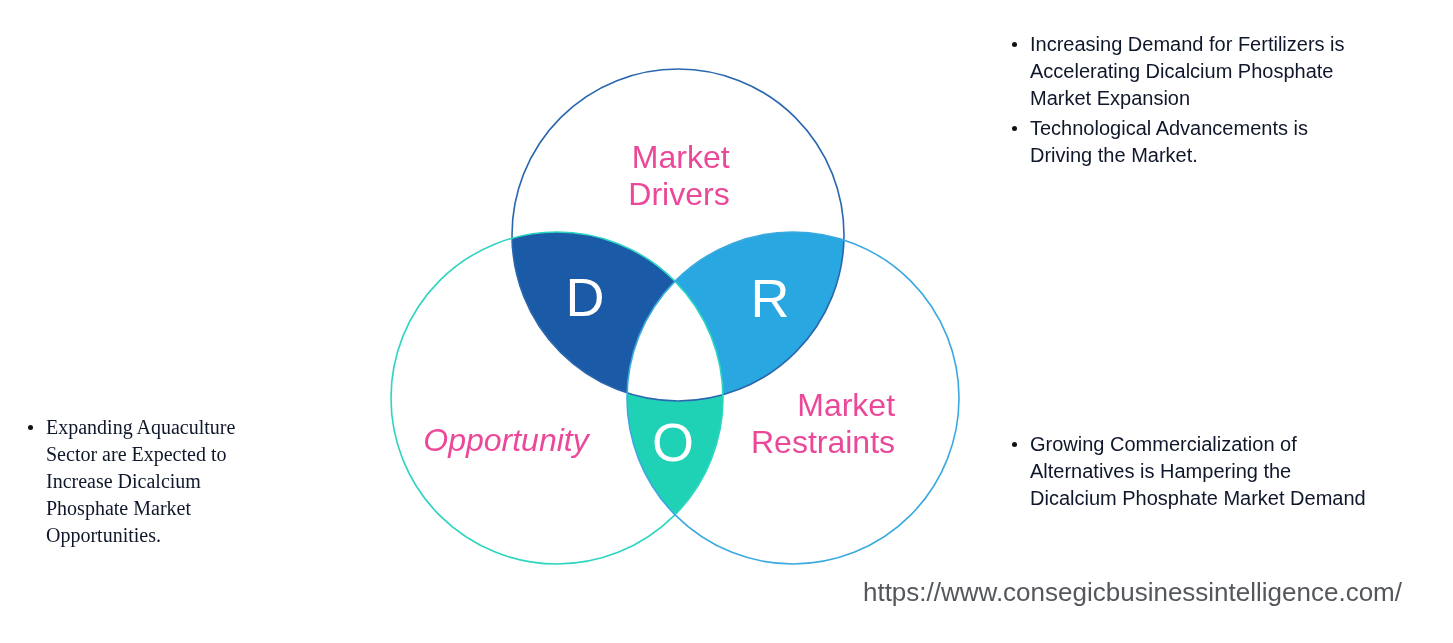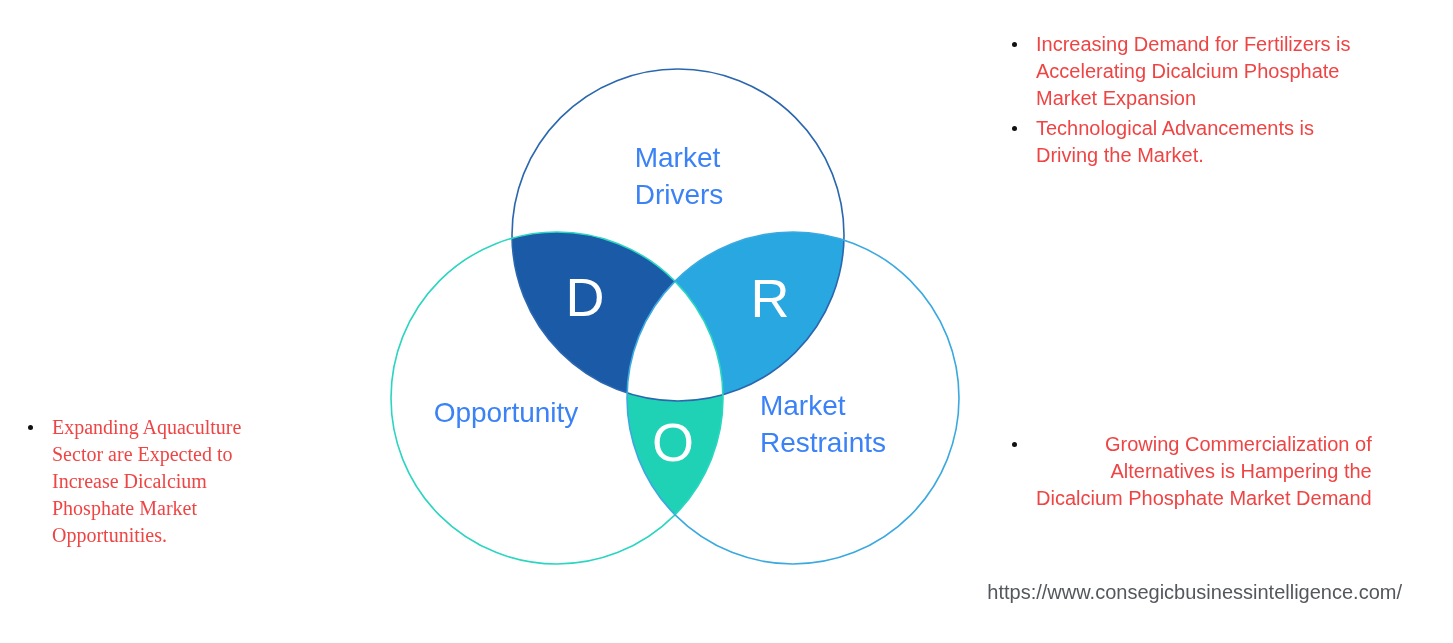--- a/index.html
+++ b/index.html
@@ -9,67 +9,67 @@
     overflow: hidden;
     font-family: "Liberation Sans", sans-serif;
     position: relative;
   }
   .stage { position: absolute; inset: 0; width: 1453px; height: 643px; }
   svg.venn { position: absolute; left: 0; top: 0; }
 
   .lbl {
     position: absolute;
     transform: translate(-50%, -50%);
-    text-align: left;
+    text-align: right;
     white-space: pre-line;
-    font-size: 28px;
+    font-size: 32px;
     line-height: 37px;
-    color: #3b82f6;
+    color: #ec4899;
   }
   #lbl-drivers     { left: 679px; top: 176px; }
-  #lbl-opportunity { left: 506px; top: 412px; }
+  #lbl-opportunity { left: 506px; top: 440px; font-style: italic; }
   #lbl-restraints  { left: 823px; top: 424px; }
 
   .letter {
     position: absolute;
     transform: translate(-50%, -50%);
     color: #ffffff;
     font-size: 54px;
     line-height: 54px;
   }
   #letter-d { left: 585px; top: 297px; }
   #letter-r { left: 770px; top: 298px; }
   #letter-o { left: 673px; top: 442px; }
 
   .note-group { position: absolute; }
   #notes-left         { left: 28px;   top: 414px; width: 300px; font-family: Liberation Serif, serif; }
   #notes-top-right    { left: 1012px; top: 31px;  width: 425px; }
-  #notes-bottom-right { left: 1012px; top: 431px; width: 435px; text-align: right; }
+  #notes-bottom-right { left: 1012px; top: 431px; width: 435px; }
   .note {
     display: flex;
-    gap: 19px;
+    gap: 13px;
     font-size: 20px;
     line-height: 27px;
-    color: #ef4444;
+    color: #0f172a;
     white-space: pre-line;
   }
   .note + .note { margin-top: 3px; }
   .dot {
     width: 5px; height: 5px;
     border-radius: 50%;
     background: #111111;
     margin-top: 11px;
     flex: 0 0 auto;
   }
 
   .url {
     position: absolute;
     top: 581px;
     right: 51px;
-    font-size: 20px;
+    font-size: 26px;
     line-height: 23px;
     color: #54575c;
   }
 </style>
 </head>
 <body>
 
 <div class="stage">
 
   <svg class="venn" width="1453" height="643" viewBox="0 0 1453 643">

